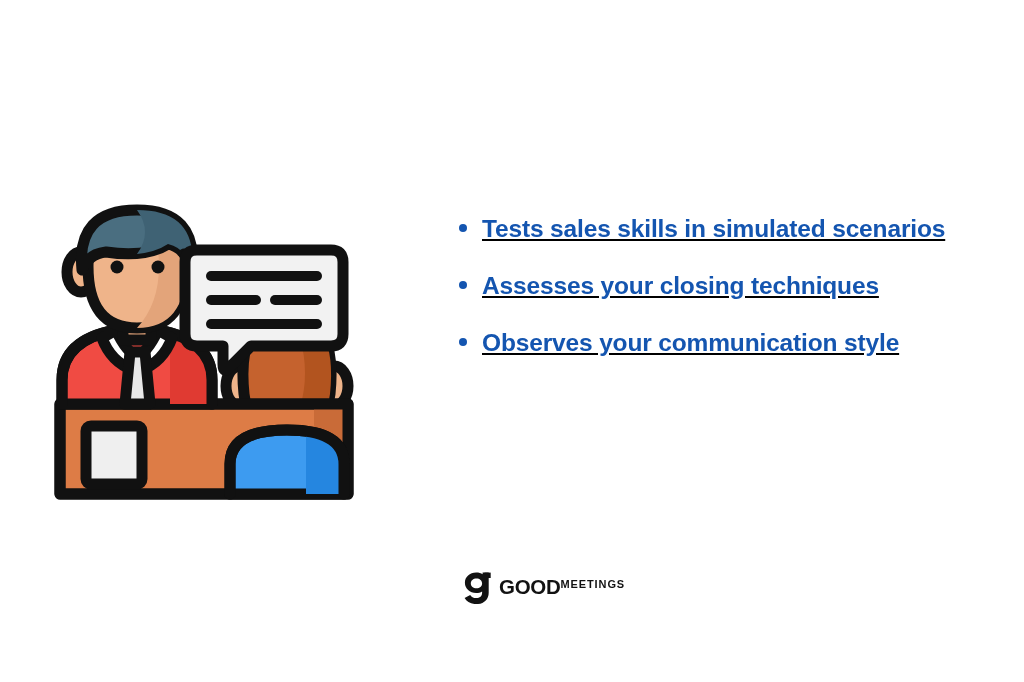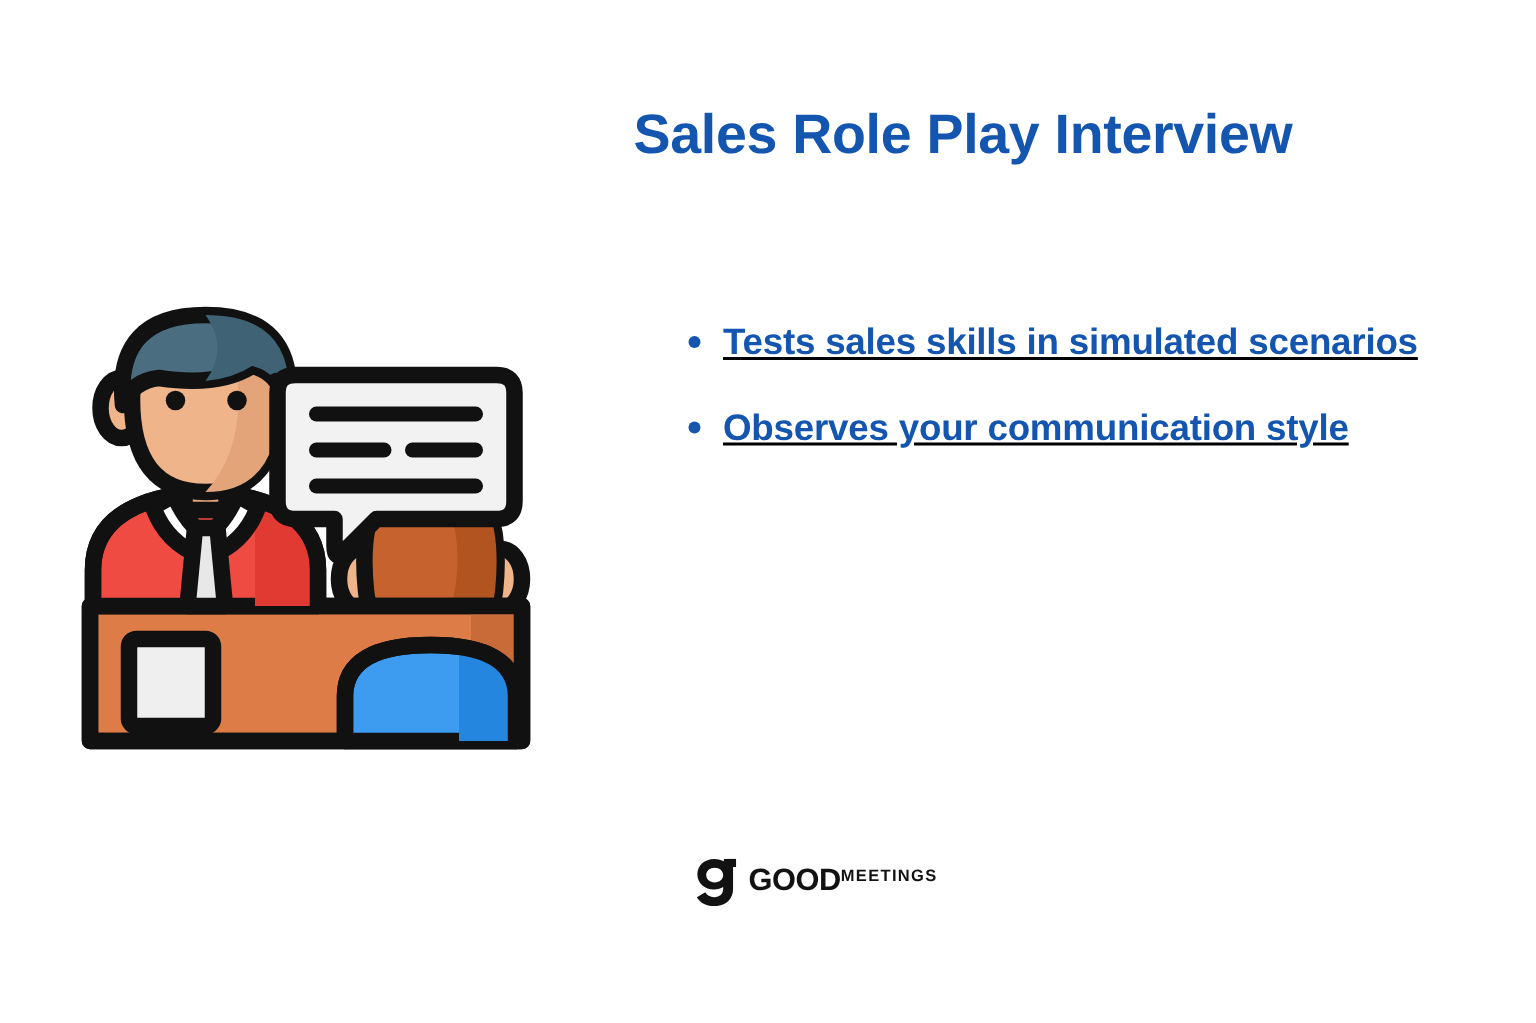--- a/index.html
+++ b/index.html
@@ -107,21 +107,20 @@
     color: #121212;
     letter-spacing: 0.9px;
     margin-top: 2px;
   }
 </style>
 </head>
 <body>
 
 <div class="slide">
 
-  <div class="title">Sales Role Play Interview</div>
 
   <div class="illustration">
     <svg viewBox="0 0 320 322" xmlns="http://www.w3.org/2000/svg">
       <g stroke="#111111" stroke-width="11" stroke-linejoin="round" stroke-linecap="round">
 
         <g>
 
           <ellipse cx="196" cy="182" rx="14" ry="20" fill="#EFB48A"></ellipse>
           <ellipse cx="290" cy="182" rx="14" ry="20" fill="#EFB48A"></ellipse>
 
@@ -187,20 +186,24 @@
         </g>
 
       </g>
     </svg>
   </div>
 
   <ul class="bullets">
     <li class="bullet-item">
       <span class="bullet-dot"></span>
       <span class="bullet-text">Tests sales skills in simulated scenarios</span>
+    </li>
+    <li class="bullet-item">
+      <span class="bullet-dot"></span>
+      <span class="bullet-text">Assesses your closing techniques</span>
     </li>
     <li class="bullet-item">
       <span class="bullet-dot"></span>
       <span class="bullet-text">Observes your communication style</span>
     </li>
   </ul>
 
   <div class="logo">
     <svg class="logo-mark" viewBox="0 0 30 34">
       <path d="M22.5 2.6 h6.2 v5.4 h-6.2 z" fill="#121212"></path>

